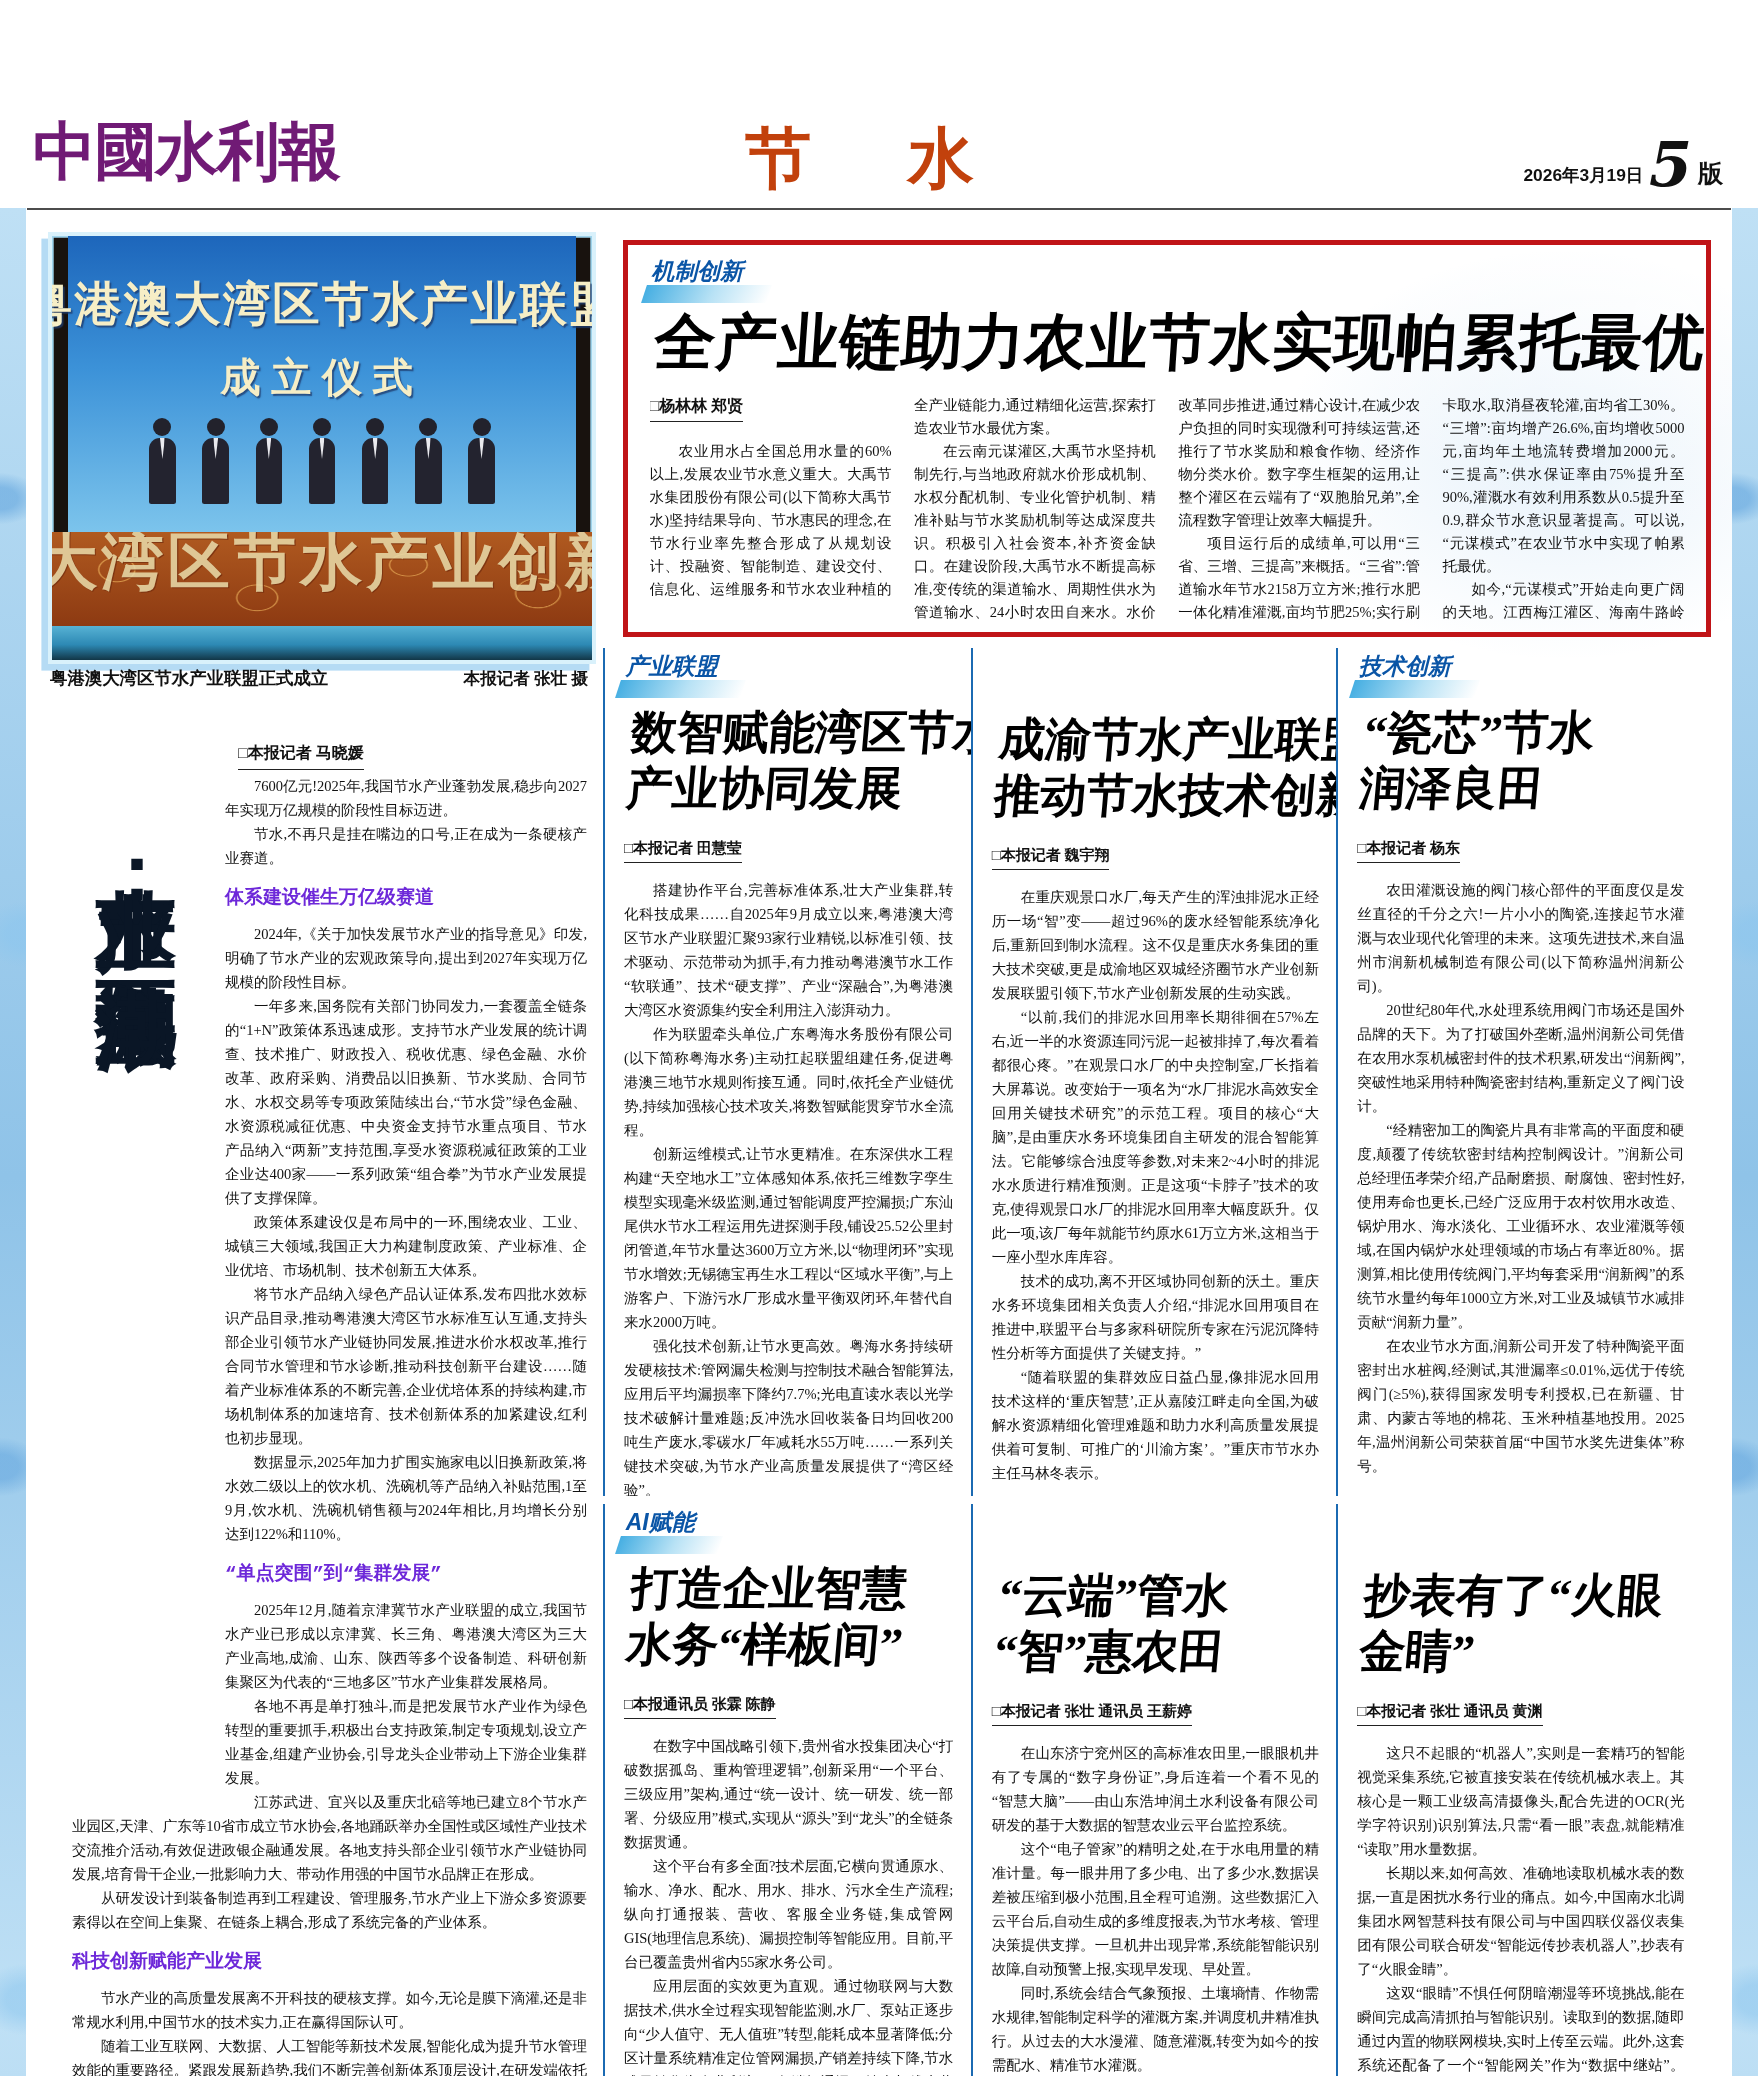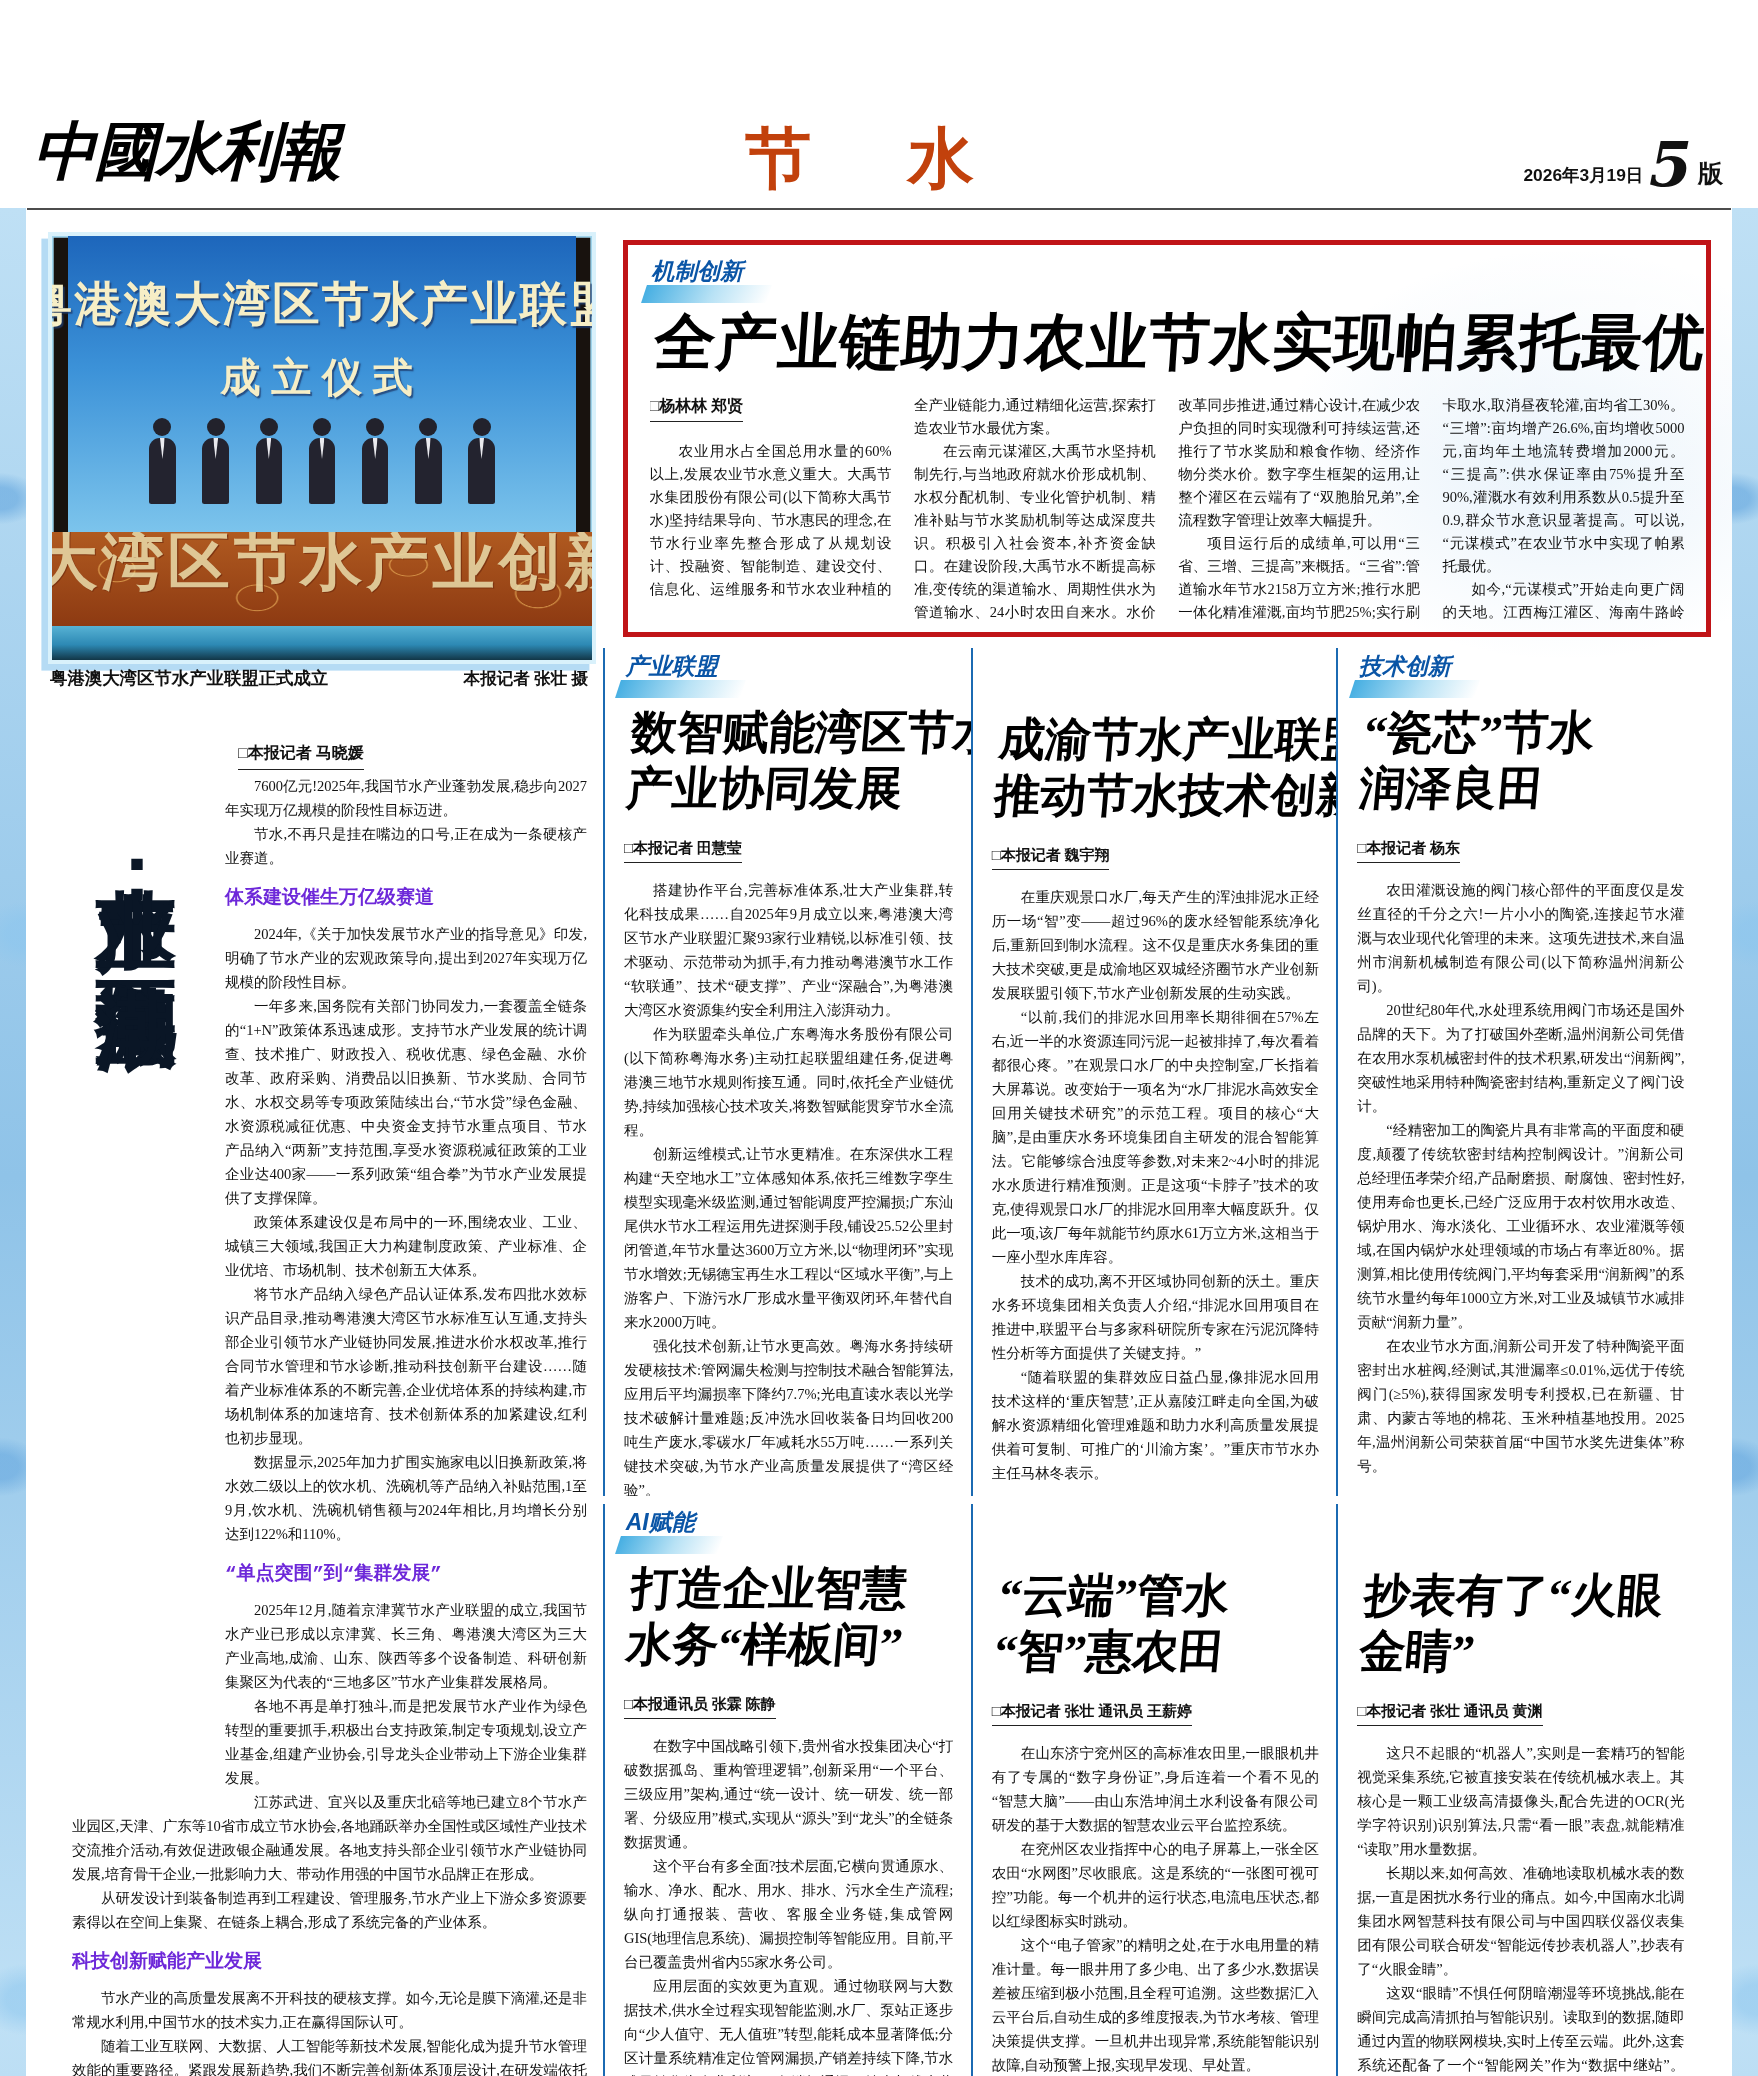--- a/index.html
+++ b/index.html
@@ -16,21 +16,21 @@
       radial-gradient(62px 42px at 0% 52%, rgba(90,160,220,.5) 30%, rgba(255,255,255,0) 70%),
       radial-gradient(66px 50px at 100% 74%, rgba(140,198,238,.55) 30%, rgba(255,255,255,0) 72%),
       radial-gradient(62px 42px at 0% 94%, rgba(90,160,220,.5) 30%, rgba(255,255,255,0) 70%),
       linear-gradient(180deg,#bfe0f5,#8fc3e8 40%,#bfe0f5 75%,#9ccaea);
   }
   .side-wave.left{left:0;}
   .side-wave.right{right:0;}
 
   
   .masthead{position:absolute;left:33px;top:120px;font-size:63px;line-height:1;
-    font-weight:bold;font-style:italic;color:#000000;letter-spacing:-1.7px;
+    font-weight:bold;color:#701a75;letter-spacing:-1.7px;
     font-family:"DejaVu Serif","Liberation Serif",serif;}
   .section-title{position:absolute;left:50%;transform:translateX(-50%);top:125px;
     font-size:66px;line-height:1;font-weight:900;color:#c2410c;letter-spacing:39px;
     font-family:"Liberation Sans","DejaVu Sans",sans-serif;white-space:nowrap;}
   .dateline{position:absolute;right:35px;top:137px;display:flex;align-items:flex-end;gap:5.8px;
     font-family:"Liberation Sans","DejaVu Sans",sans-serif;}
   .date-text{font-size:17.4px;font-weight:bold;padding-bottom:5.8px;}
   .page-num{font-size:62px;line-height:0.9;font-weight:900;font-style:italic;
     font-family:"DejaVu Serif",serif;}
   .page-label{font-size:25px;font-weight:900;padding-bottom:3.3px;}
@@ -306,21 +306,20 @@
       <div class="tag-spacer"></div>
       <div class="tri-headline">
         <span>“云端”管水</span><br>
         <span>“智”惠农田</span>
       </div>
       <div class="tri-byline">
         <span class="byline">□本报记者 张壮 通讯员 王薪婷</span>
       </div>
       <div class="col-body">
           <p>在山东济宁兖州区的高标准农田里,一眼眼机井有了专属的“数字身份证”,身后连着一个看不见的“智慧大脑”——由山东浩坤润土水利设备有限公司研发的基于大数据的智慧农业云平台监控系统。</p>
-          <p>在兖州区农业指挥中心的电子屏幕上,一张全区农田“水网图”尽收眼底。这是系统的“一张图可视可控”功能。每一个机井的运行状态,电流电压状态,都以红绿图标实时跳动。</p>
           <p>这个“电子管家”的精明之处,在于水电用量的精准计量。每一眼井用了多少电、出了多少水,数据误差被压缩到极小范围,且全程可追溯。这些数据汇入云平台后,自动生成的多维度报表,为节水考核、管理决策提供支撑。一旦机井出现异常,系统能智能识别故障,自动预警上报,实现早发现、早处置。</p>
           <p>同时,系统会结合气象预报、土壤墒情、作物需水规律,智能制定科学的灌溉方案,并调度机井精准执行。从过去的大水漫灌、随意灌溉,转变为如今的按需配水、精准节水灌溉。</p>
         </div>
 
     </div>
     <div class="tri-col">
       <div class="tag-spacer"></div>
       <div class="tri-headline">
         <span>抄表有了“火眼</span><br>
         <span>金睛”</span>

